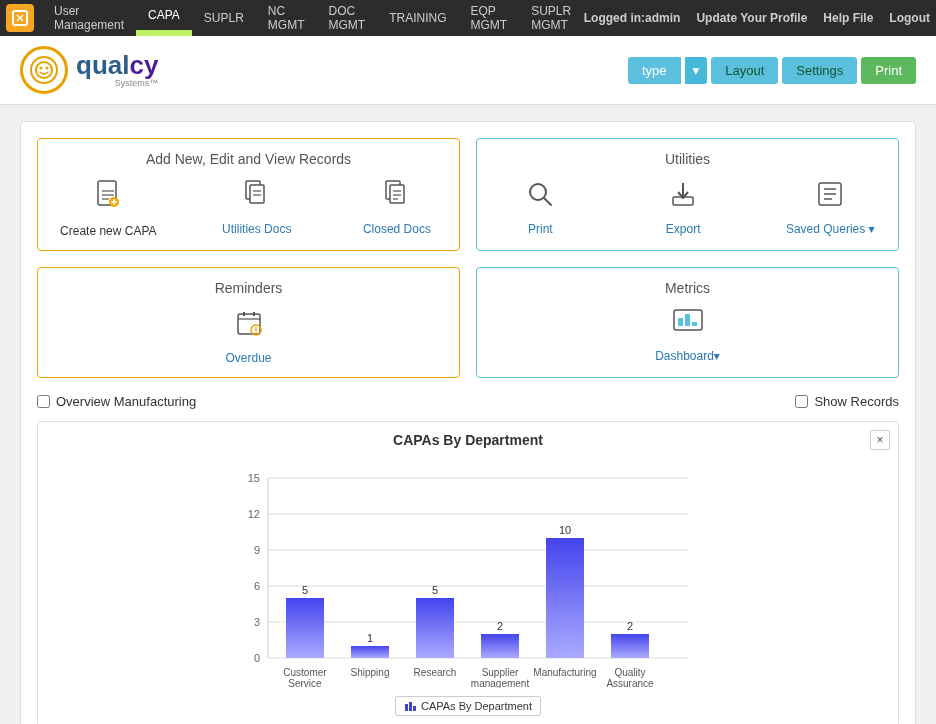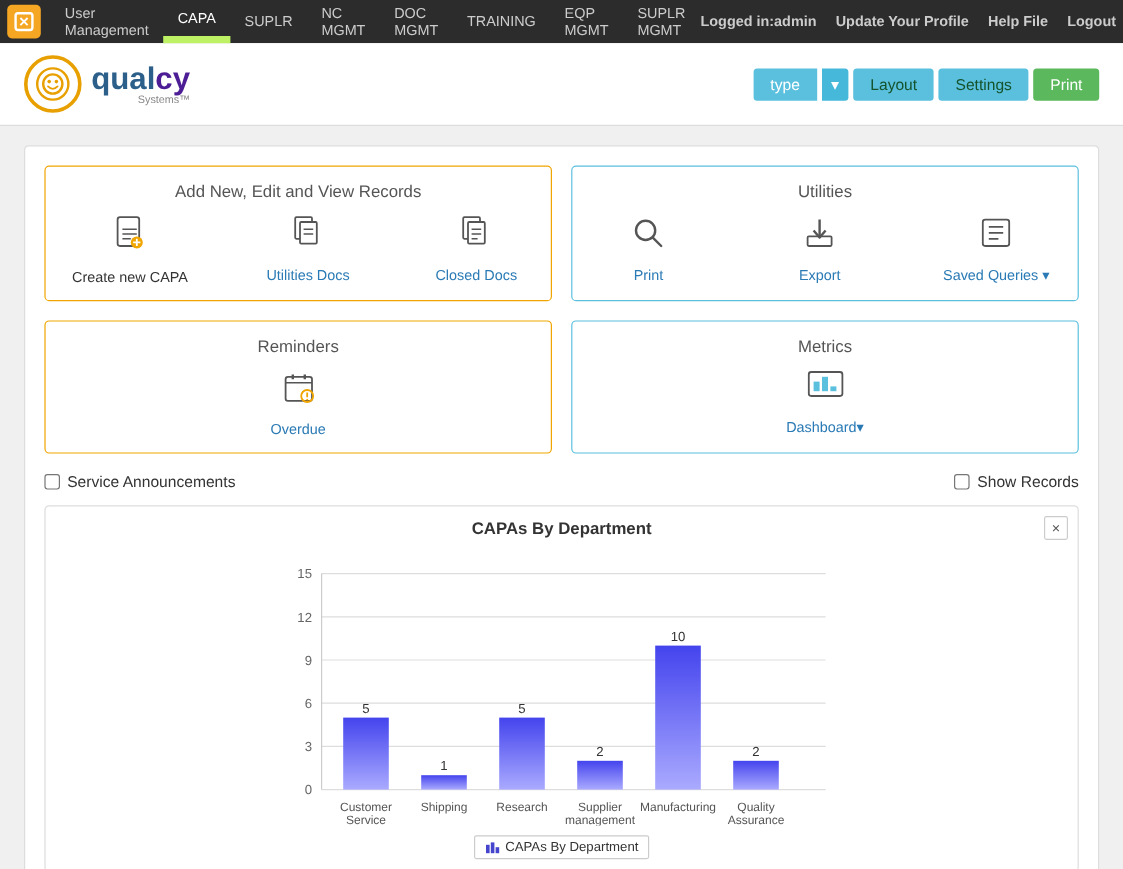--- a/index.html
+++ b/index.html
@@ -410,21 +410,21 @@
             </span>
             <span class="item-label">Dashboard▾</span>
           </div>
         </div>
       </div>
     </div>
 
     <div class="announcements-row">
       <label class="checkbox-label">
         <input type="checkbox" style="">
-        <span>Service Announcements</span>
+        <span>Overview Manufacturing</span>
       </label>
       <label class="checkbox-label">
         <input type="checkbox" style="">
         <span>Show Records</span>
       </label>
     </div>
 
     <div class="chart-area">
       <div class="chart-title">CAPAs By Department</div>
       <button class="close-btn">×</button>

